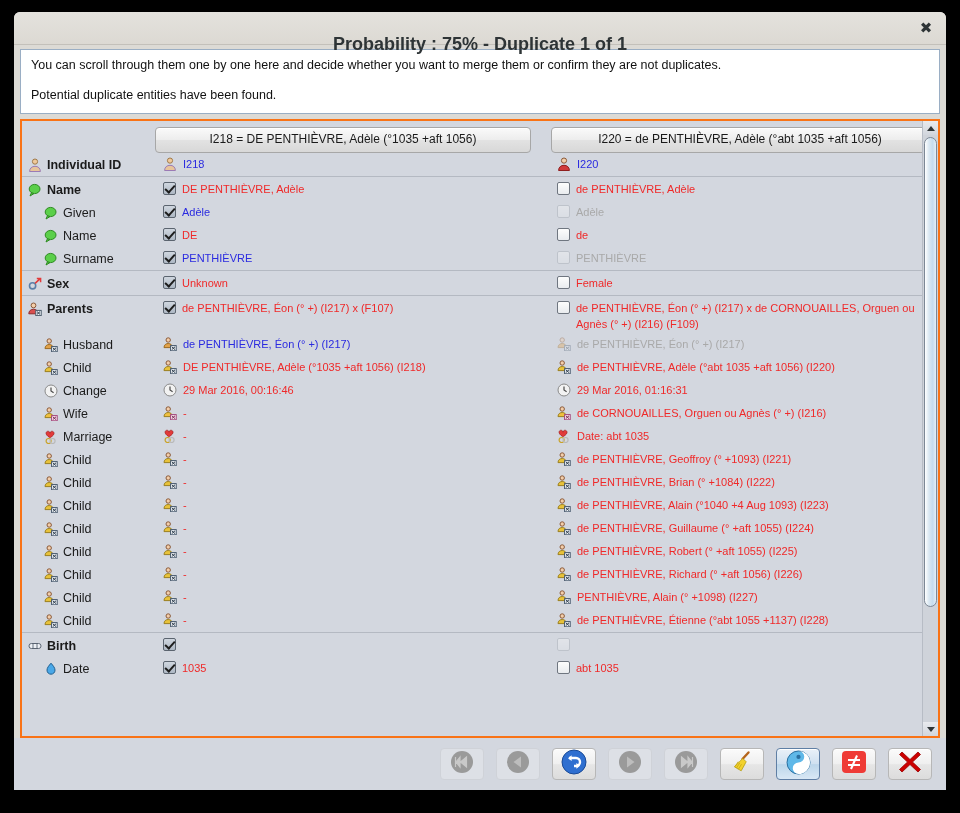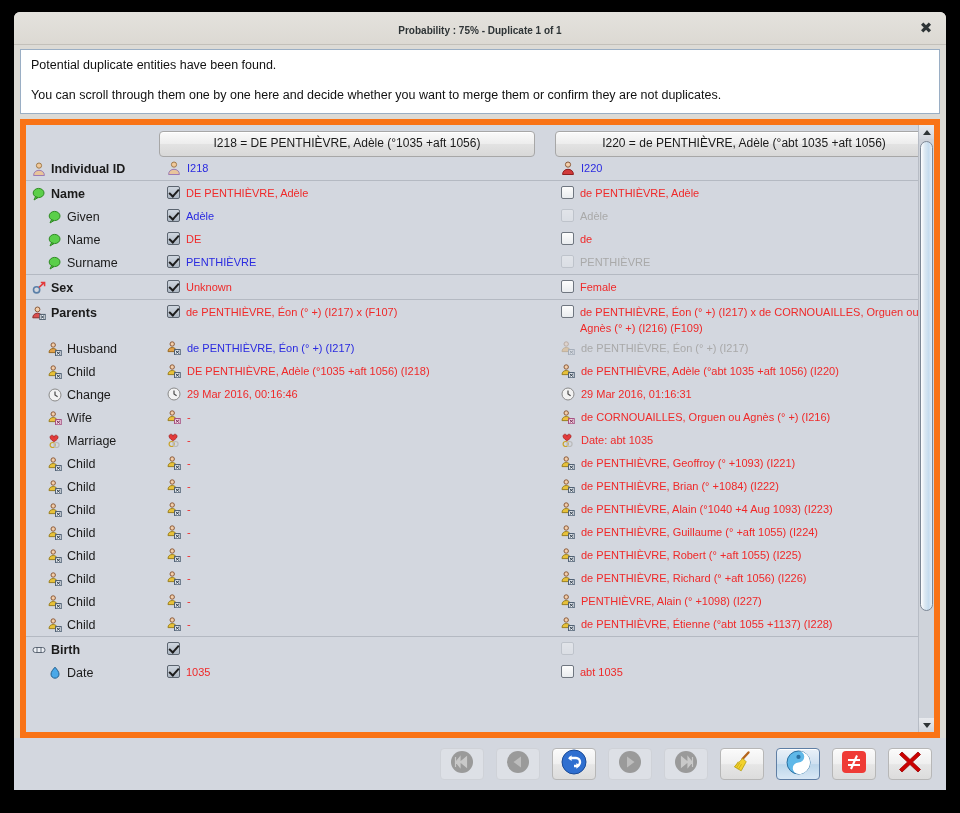--- a/index.html
+++ b/index.html
@@ -15,39 +15,39 @@
     display:flex;flex-direction:column;
   }
   
   .titlebar{
     height:32px;flex:0 0 32px;position:relative;
     background:linear-gradient(to bottom,#e4e2dd 0%,#dcd9d3 100%);
     border-radius:6px 6px 0 0;
     border-bottom:1px solid #c3c0ba;
   }
   .titlebar .title{
-    position:absolute;left:0;right:0;top:3px;height:32px;line-height:32px;
-    text-align:center;font-size:10px;font-weight:bold;color:#2e3436;
+    position:absolute;left:0;right:0;top:16px;height:32px;line-height:32px;
+    text-align:center;font-size:18px;font-weight:bold;color:#2e3436;
   }
   .titlebar .close{
     position:absolute;right:10px;top:6px;width:20px;height:20px;
     line-height:20px;text-align:center;font-size:15px;color:#2e3436;
     cursor:pointer;font-weight:bold;
   }
   
   .banner{
     flex:0 0 auto;margin:4px 6px 0 6px;background:#fff;
     border:1px solid #9aaec4;padding:8px 10px 10px 10px;
     font-size:12.5px;color:#111;line-height:1.25;
   }
   .banner p{margin:0 0 14px 0;}
   .banner p:last-child{margin-bottom:0;}
   
   .pane-wrap{
-    flex:1 1 auto;margin:5px 6px 0 6px;border:6px solid #f97316;
+    flex:1 1 auto;margin:5px 6px 0 6px;border:2px solid #f97316;
     background:#fef9c3;position:relative;display:flex;min-height:0;
   }
   .pane{
     flex:1 1 auto;overflow:hidden;position:relative;background:#d3d7df;
   }
   
   .hdr{height:32px;position:relative;}
   .hdr-btn{
     position:absolute;top:6px;height:24px;line-height:22px;text-align:center;
     font-size:12px;color:#1a1a1a;
@@ -156,22 +156,22 @@
 <body>
 
 <div class="window">
 
   <div class="titlebar">
     <div class="title">Probability : 75% - Duplicate 1 of 1</div>
     <div class="close">✖</div>
   </div>
 
   <div class="banner">
+    <p>You can scroll through them one by one here and decide whether you want to merge them or confirm they are not duplicates.</p>
     <p>Potential duplicate entities have been found.</p>
-    <p>You can scroll through them one by one here and decide whether you want to merge them or confirm they are not duplicates.</p>
   </div>
 
   <div class="pane-wrap">
     <div class="pane">
       <div class="hdr">
         <div class="hdr-btn a">I218 = DE PENTHIÈVRE, Adèle (°1035 +aft 1056)</div>
         <div class="hdr-btn b">I220 = de PENTHIÈVRE, Adèle (°abt 1035 +aft 1056)</div>
       </div>
       <table class="cmp">
         <colgroup>

